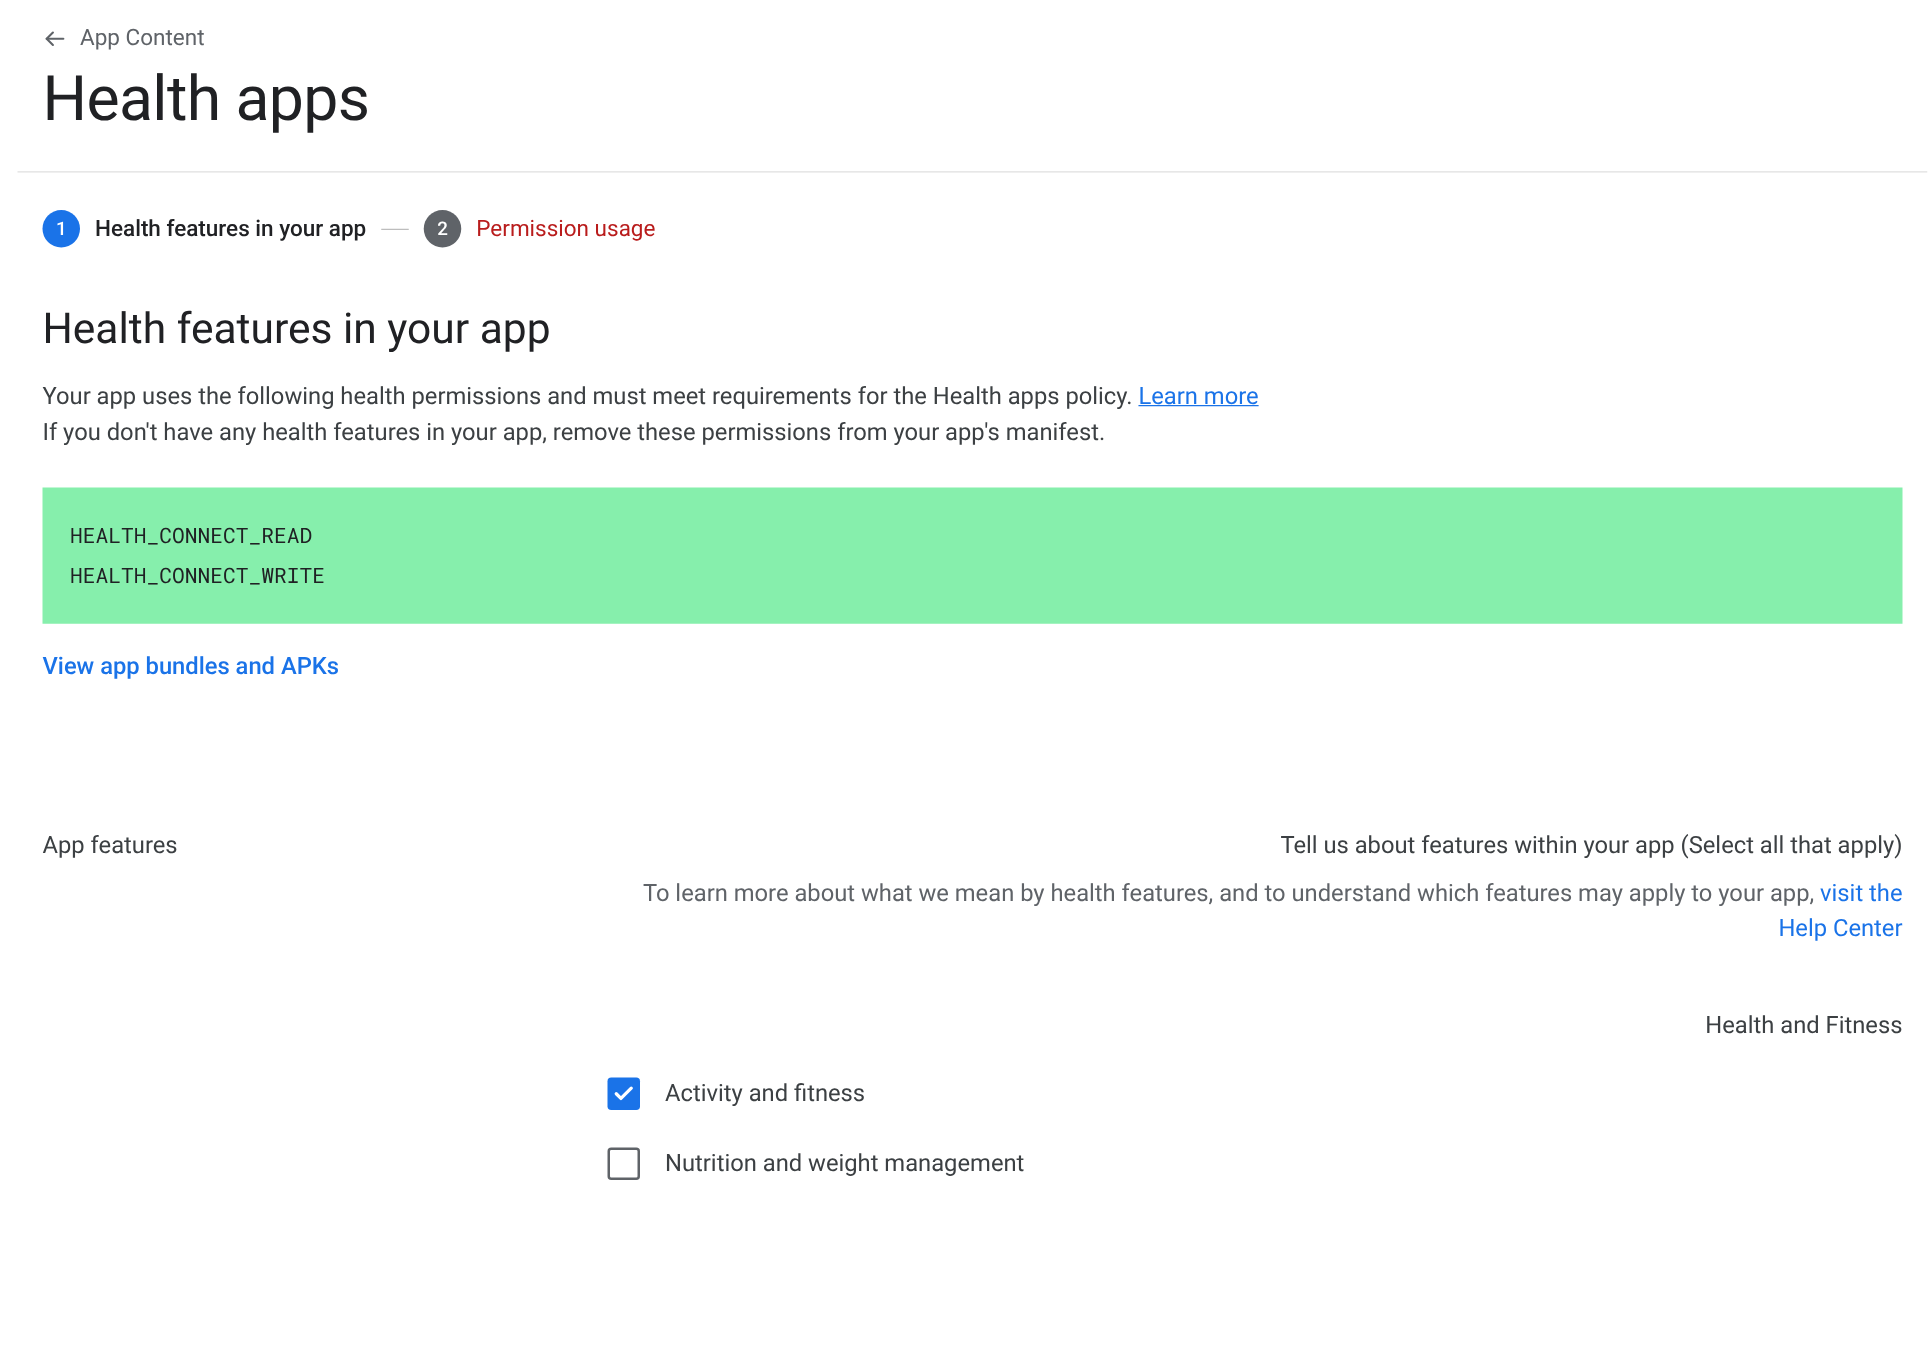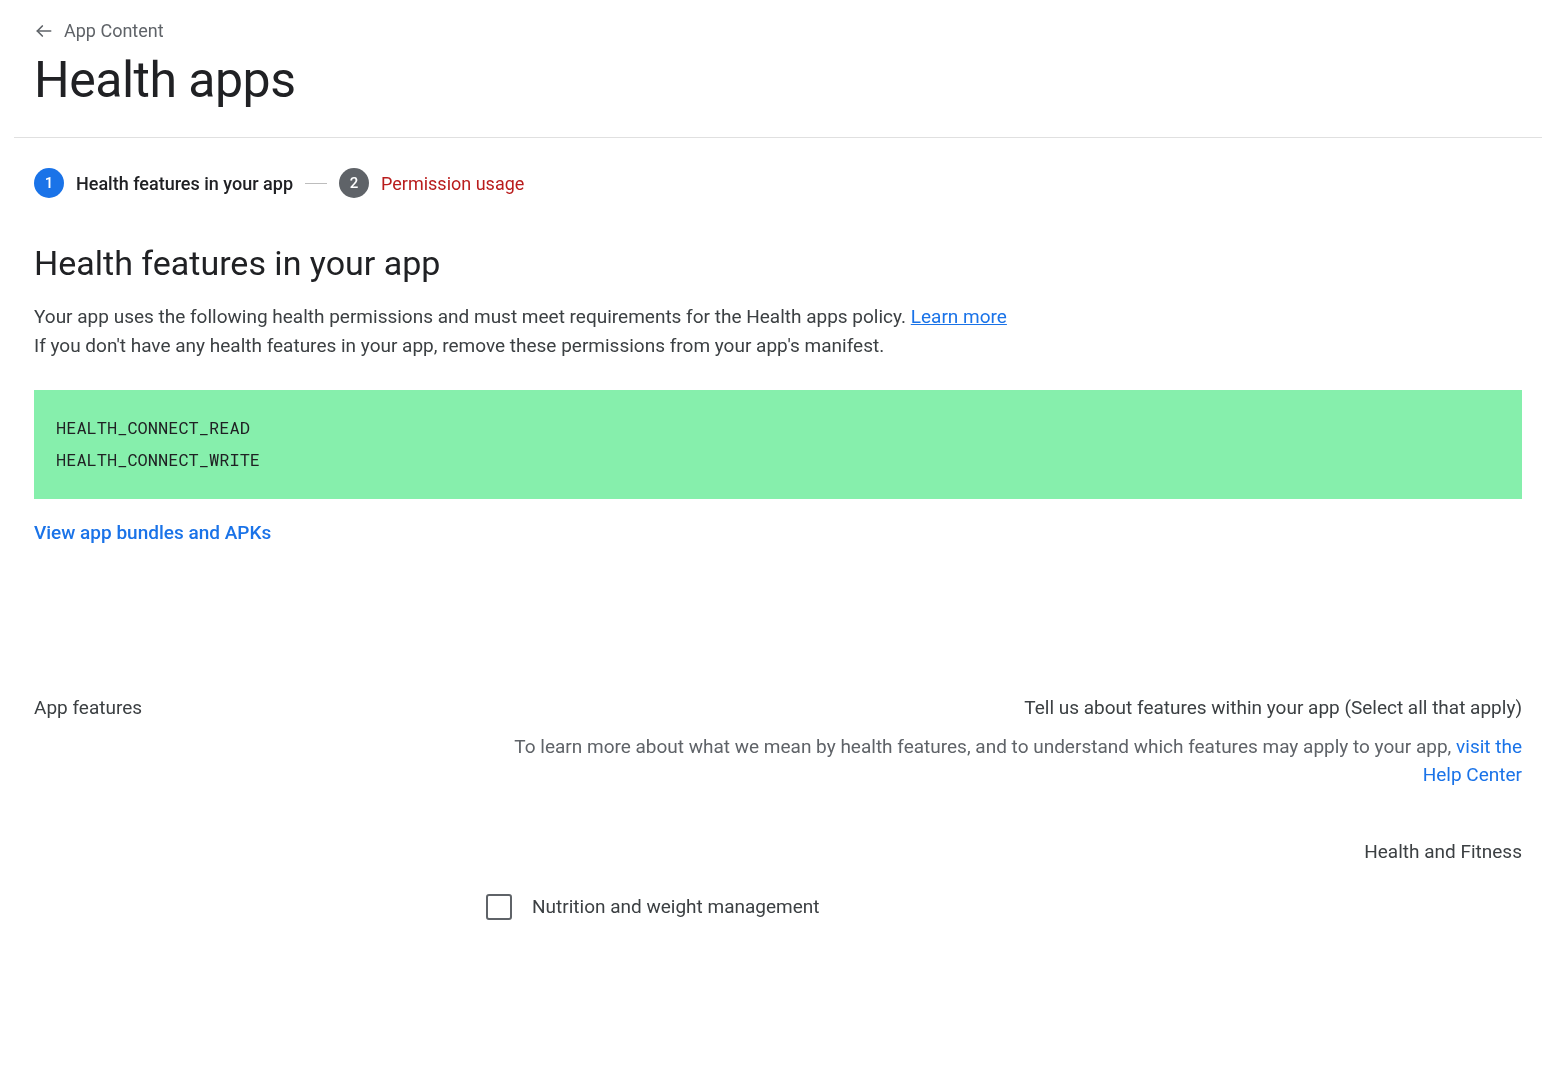--- a/index.html
+++ b/index.html
@@ -85,21 +85,21 @@
     font-family: "Roboto Mono", Menlo, Consolas, monospace;
     font-size: 17px;
     color: #202124;
     line-height: 1.9;
   }
   .view-link {
     color: #1a73e8;
     font-size: 19px;
     font-weight: 500;
     cursor: pointer;
-    margin-bottom: 92px;
+    margin-bottom: 60px;
     display: inline-block;
   }
   .form-row {
     display: flex;
     margin-top: 60px;
     gap: 20px;
   }
   .form-label-col {
     width: 430px;
     flex-shrink: 0;
@@ -192,20 +192,28 @@
 
   <div class="form-row">
     <div class="form-label-col">App features</div>
     <div class="form-content-col">
       <div class="prompt-text">Tell us about features within your app (Select all that apply)</div>
       <div class="help-text">
         <span>To learn more about what we mean by health features, and to understand which features may apply to your app, </span><a>visit the Help Center</a>
       </div>
       <div class="group-header">Health and Fitness</div>
 
+      <div class="option">
+        <div class="chk checked">
+          <svg viewBox="0 0 24 24" fill="none" stroke="currentColor" stroke-width="3.5" stroke-linecap="round" stroke-linejoin="round">
+              <polyline points="20 6 9 17 4 12"></polyline>
+            </svg>
+        </div>
+        <span class="option-label">Activity and fitness</span>
+      </div>
 
       <div class="option">
         <div class="chk unchecked"></div>
         <span class="option-label">Nutrition and weight management</span>
       </div>
 
     </div>
   </div>
 
 </div>

